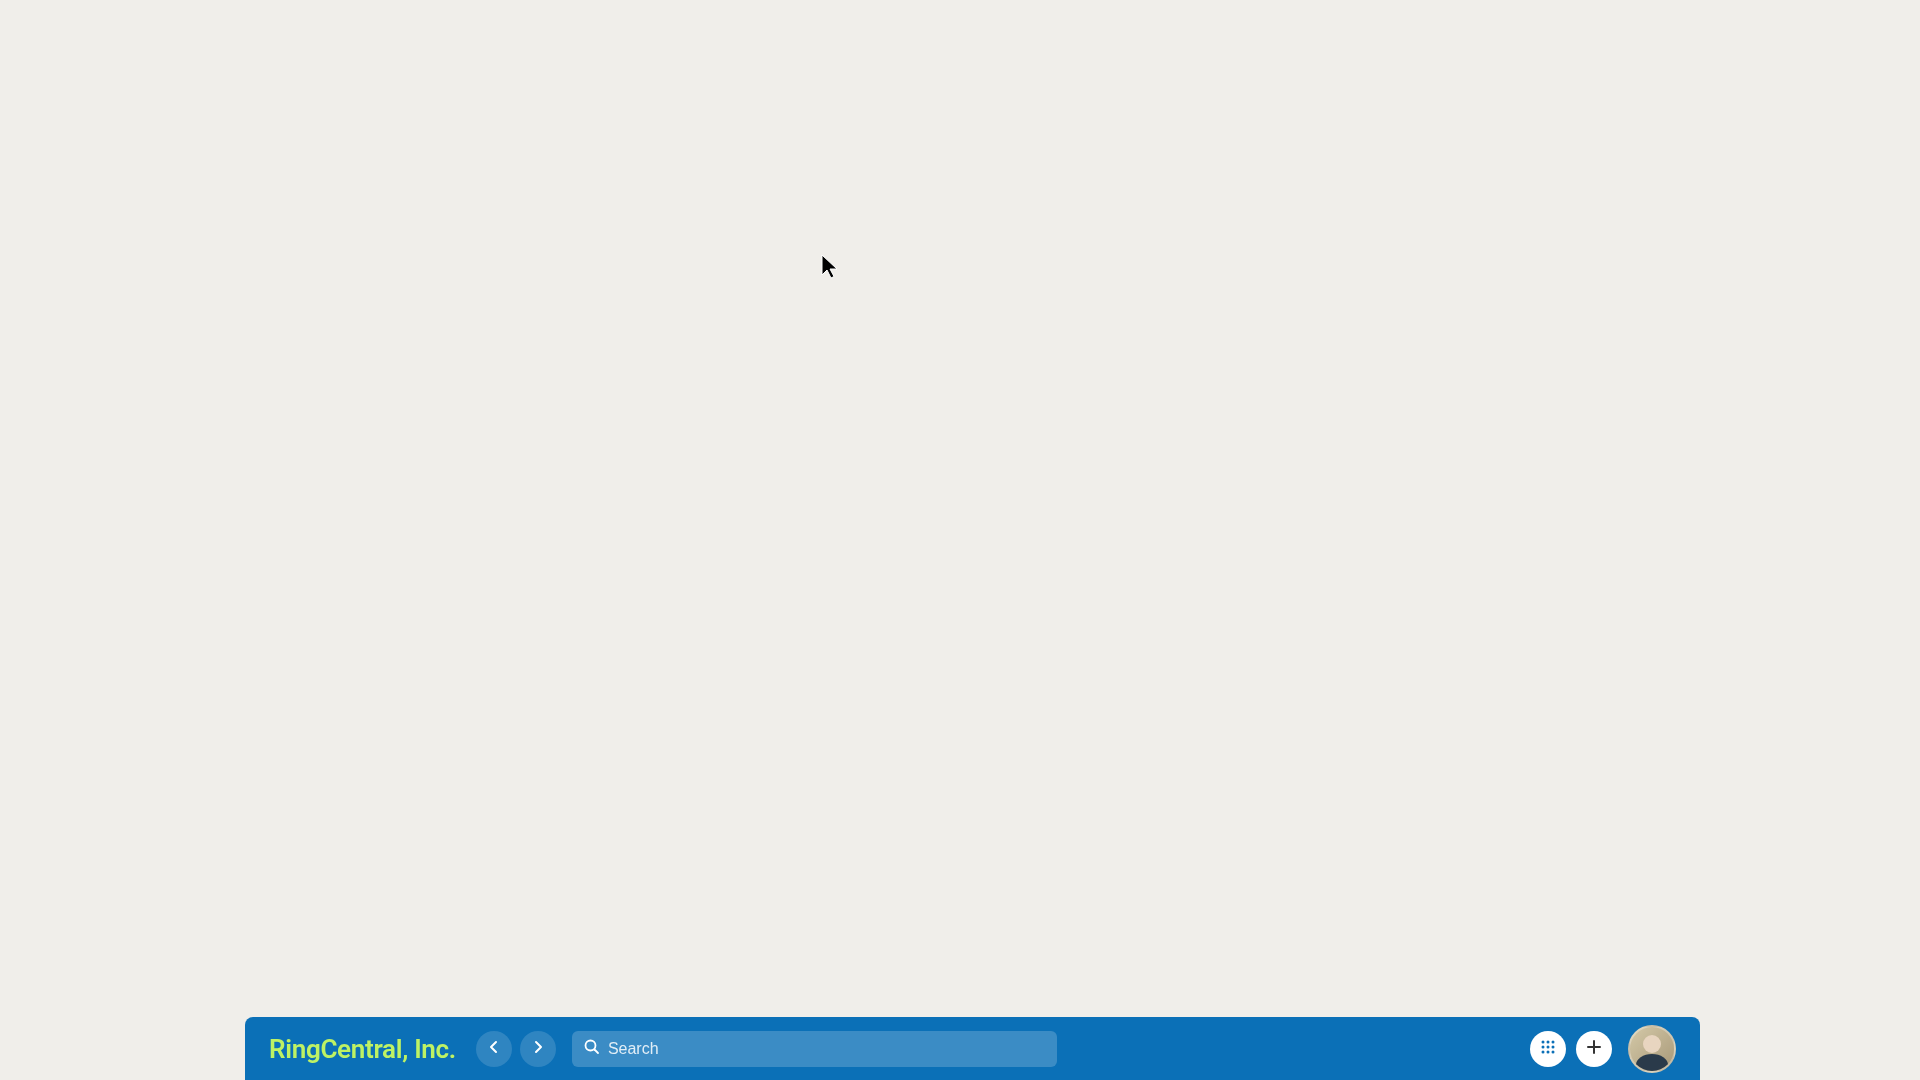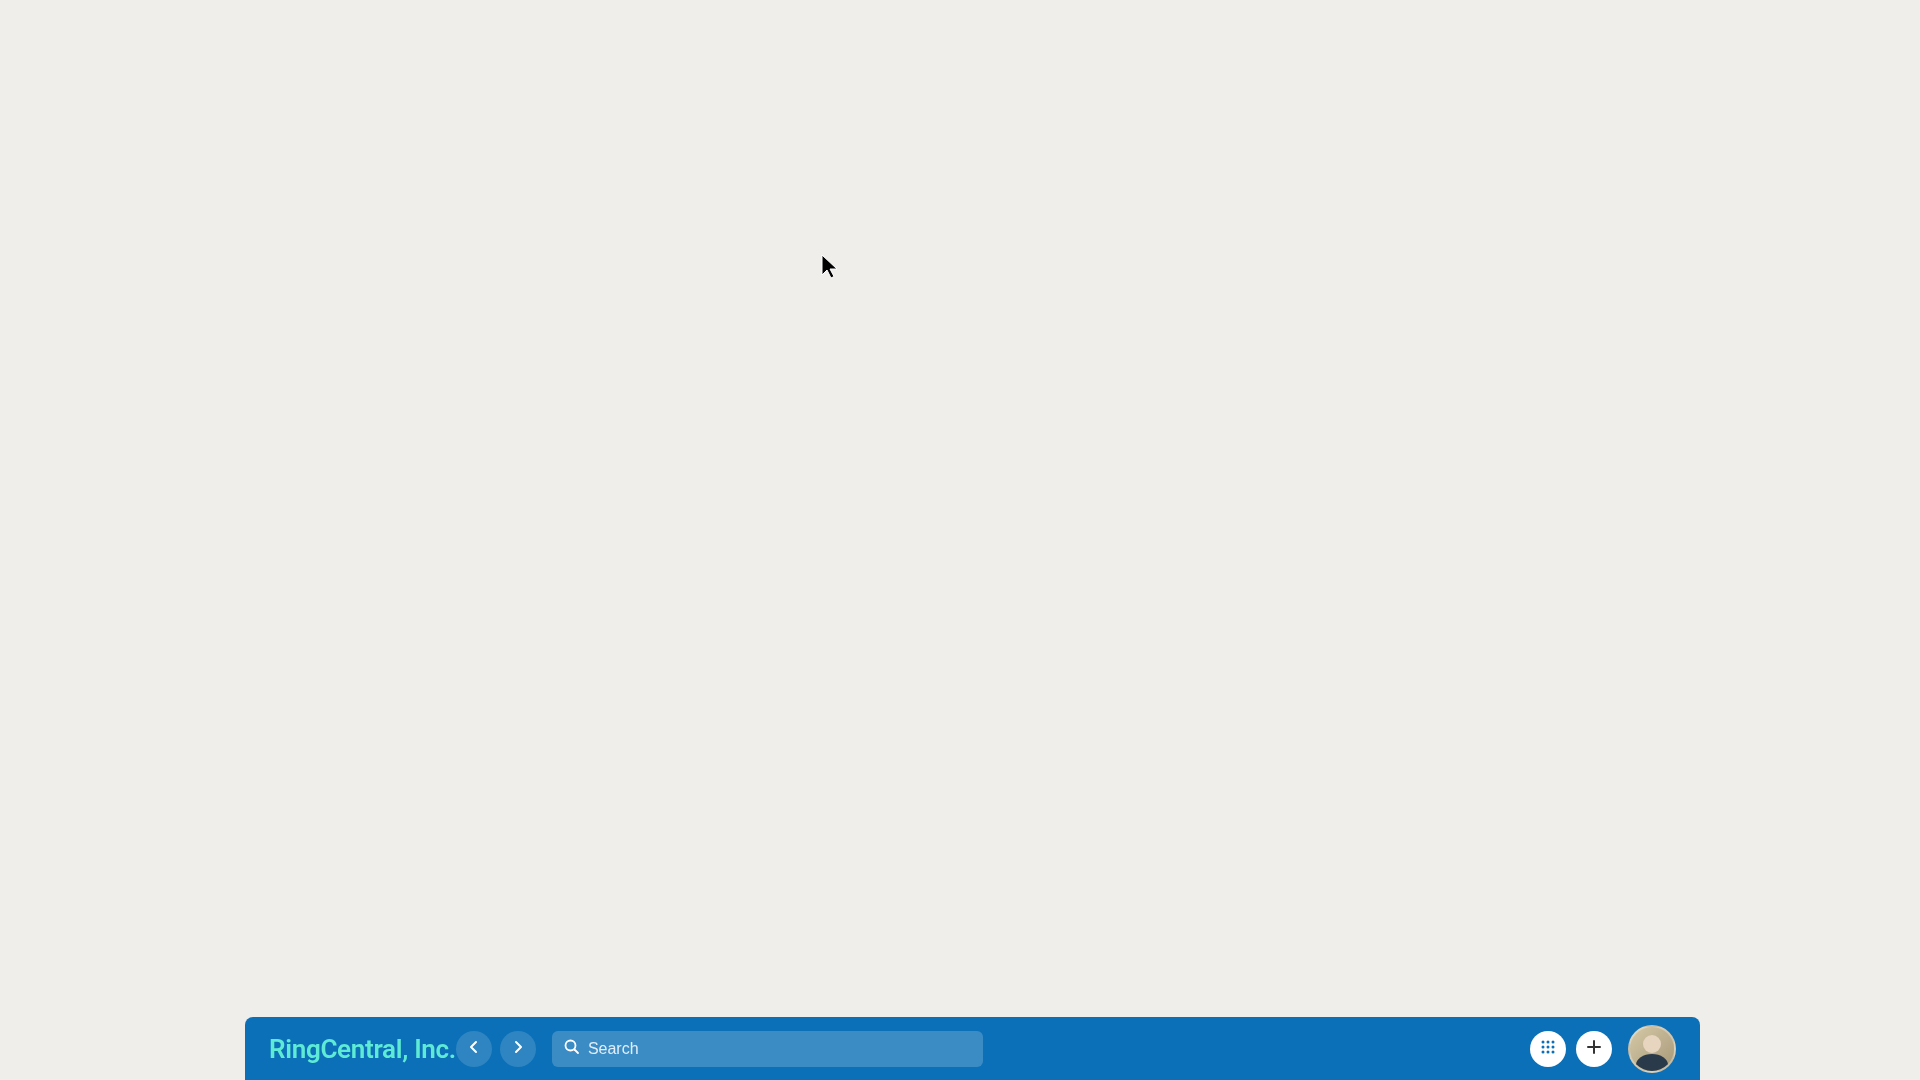--- a/index.html
+++ b/index.html
@@ -35,23 +35,24 @@
       height: 63px;
       background-color: #0b70b7;
       border-top-left-radius: 8px;
       border-top-right-radius: 8px;
       display: flex;
       align-items: center;
       padding: 0 24px;
     }
     
     .brand-name {
-      color: #5eead4;
+      color: #bef264;
       font-size: 26px;
       font-weight: 600;
+      margin-right: 20px;
       letter-spacing: -0.3px;
     }
     
     .nav-buttons {
       display: flex;
       gap: 8px;
       margin-right: 16px;
     }
     
     .nav-button {
@@ -61,21 +62,21 @@
       background-color: rgba(255, 255, 255, 0.15);
       display: flex;
       align-items: center;
       justify-content: center;
       cursor: pointer;
       border: none;
     }
     
     .search-container {
       position: relative;
-      width: 431px;
+      width: 485px;
       height: 36px;
       background-color: rgba(255, 255, 255, 0.2);
       border-radius: 6px;
       display: flex;
       align-items: center;
       padding: 0 12px;
     }
     
     .search-icon {
       margin-right: 8px;

